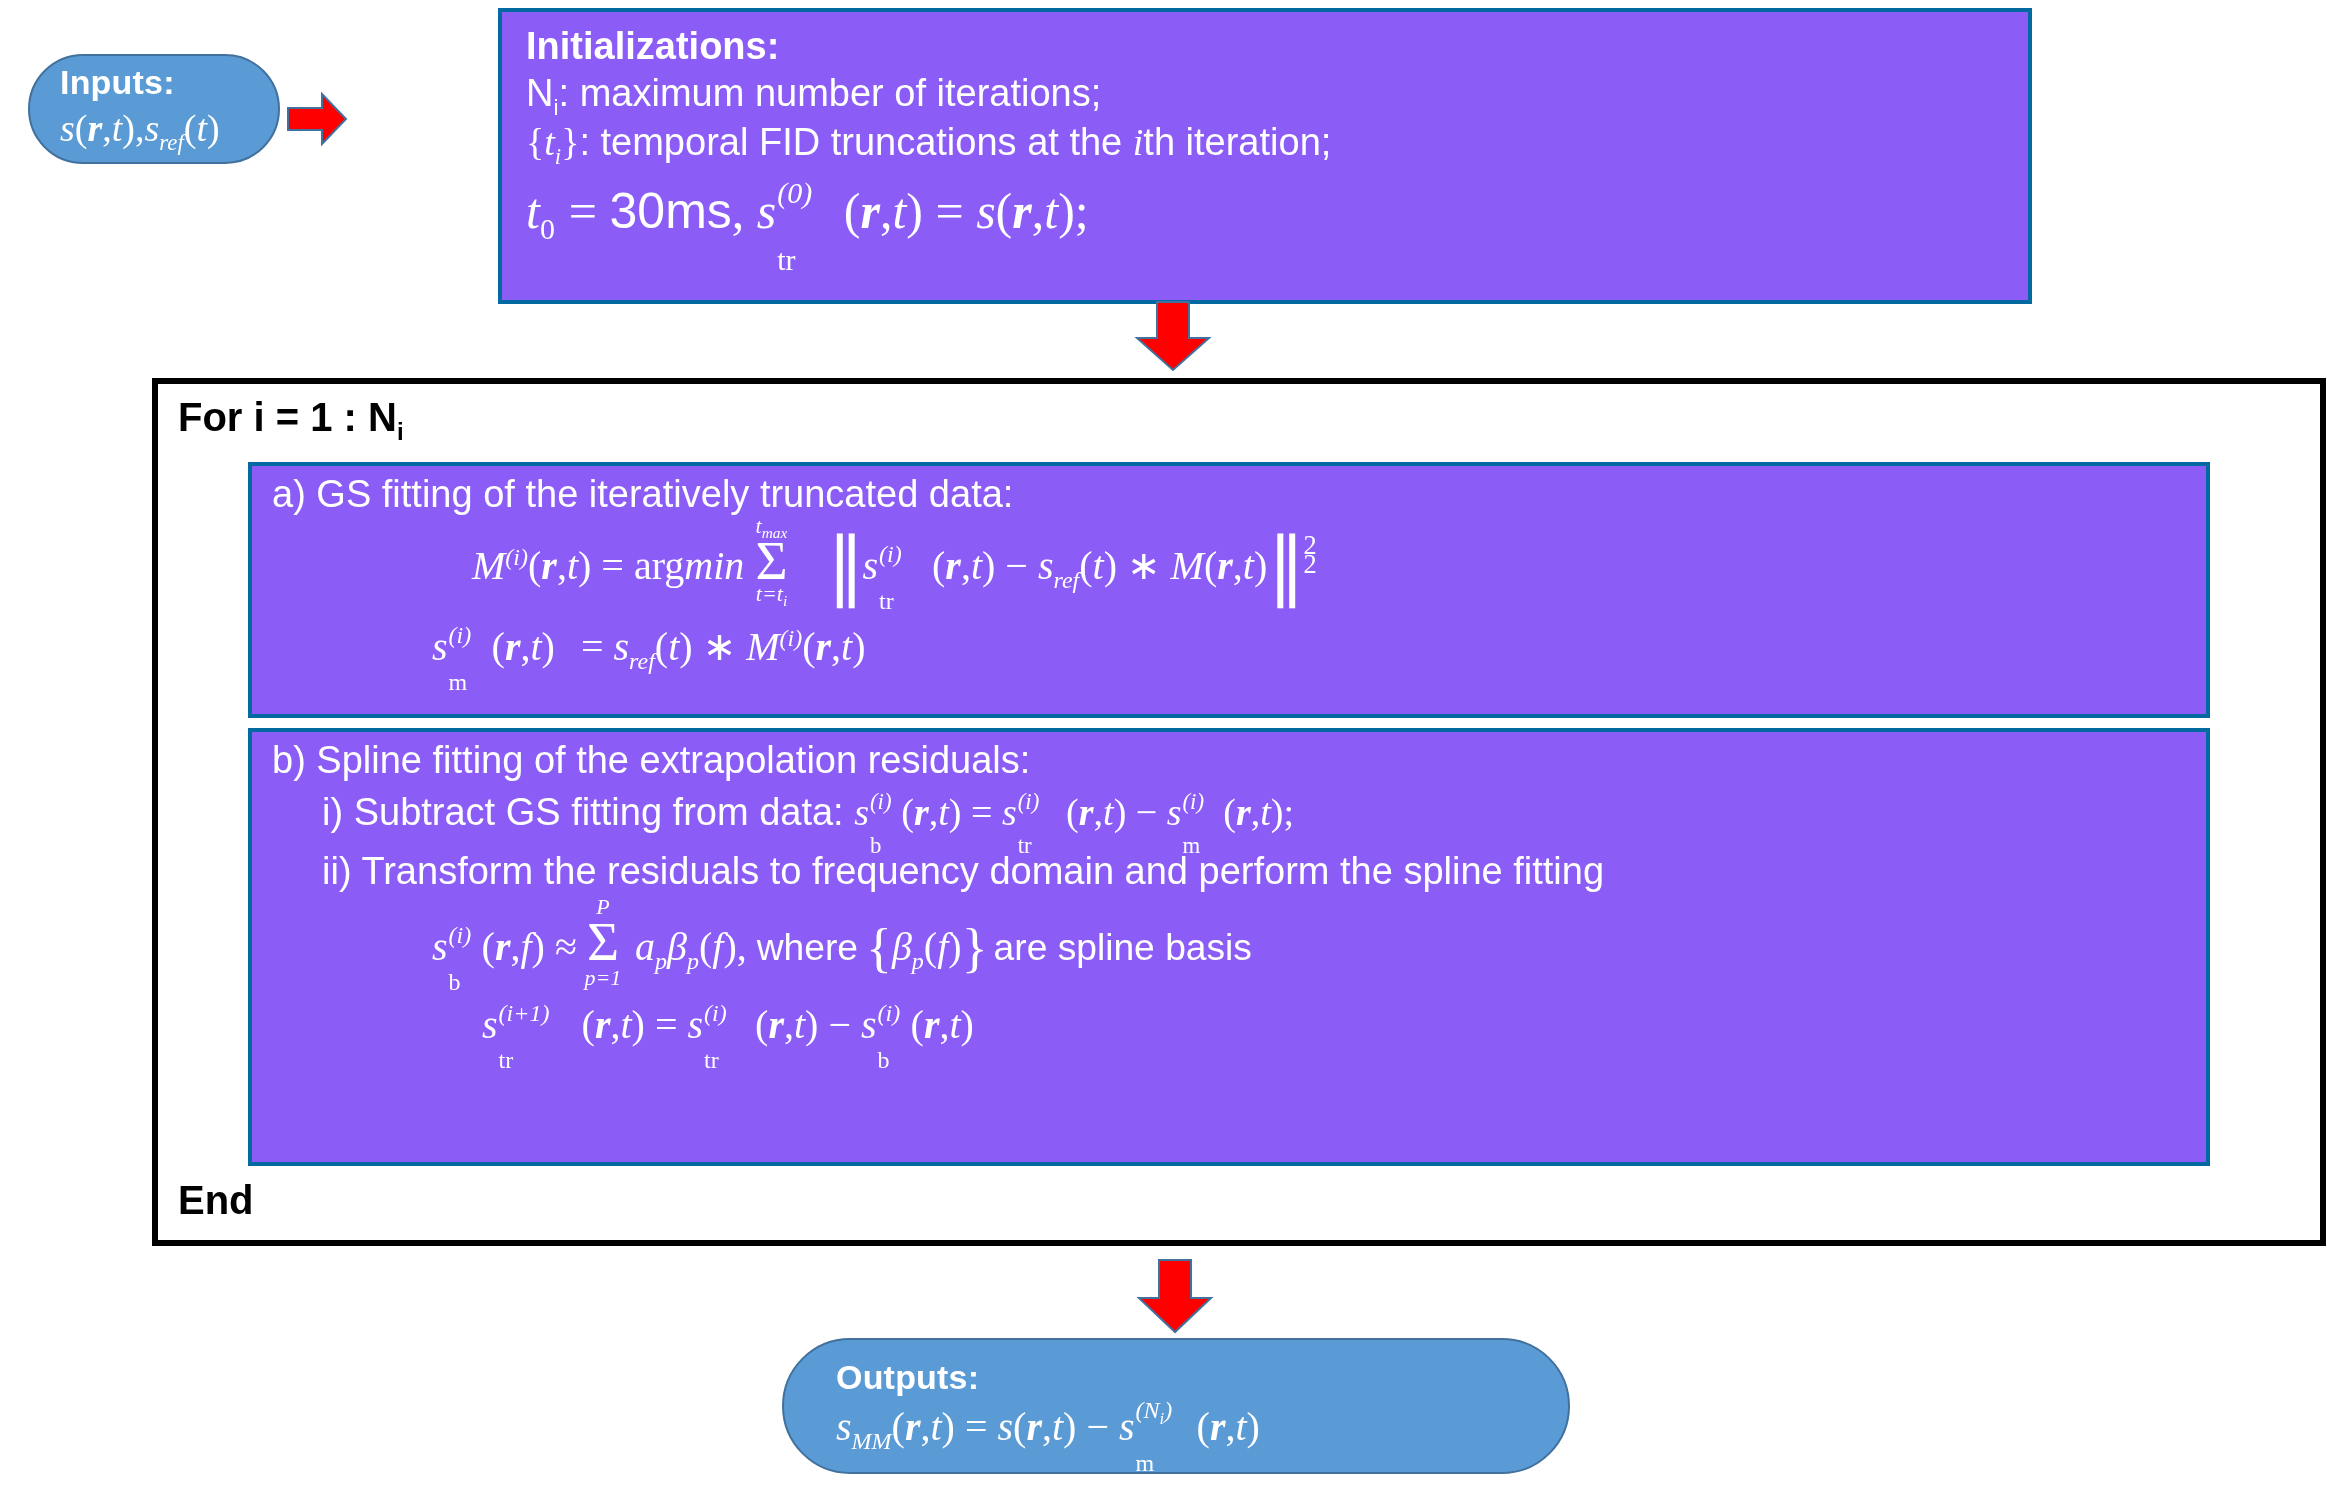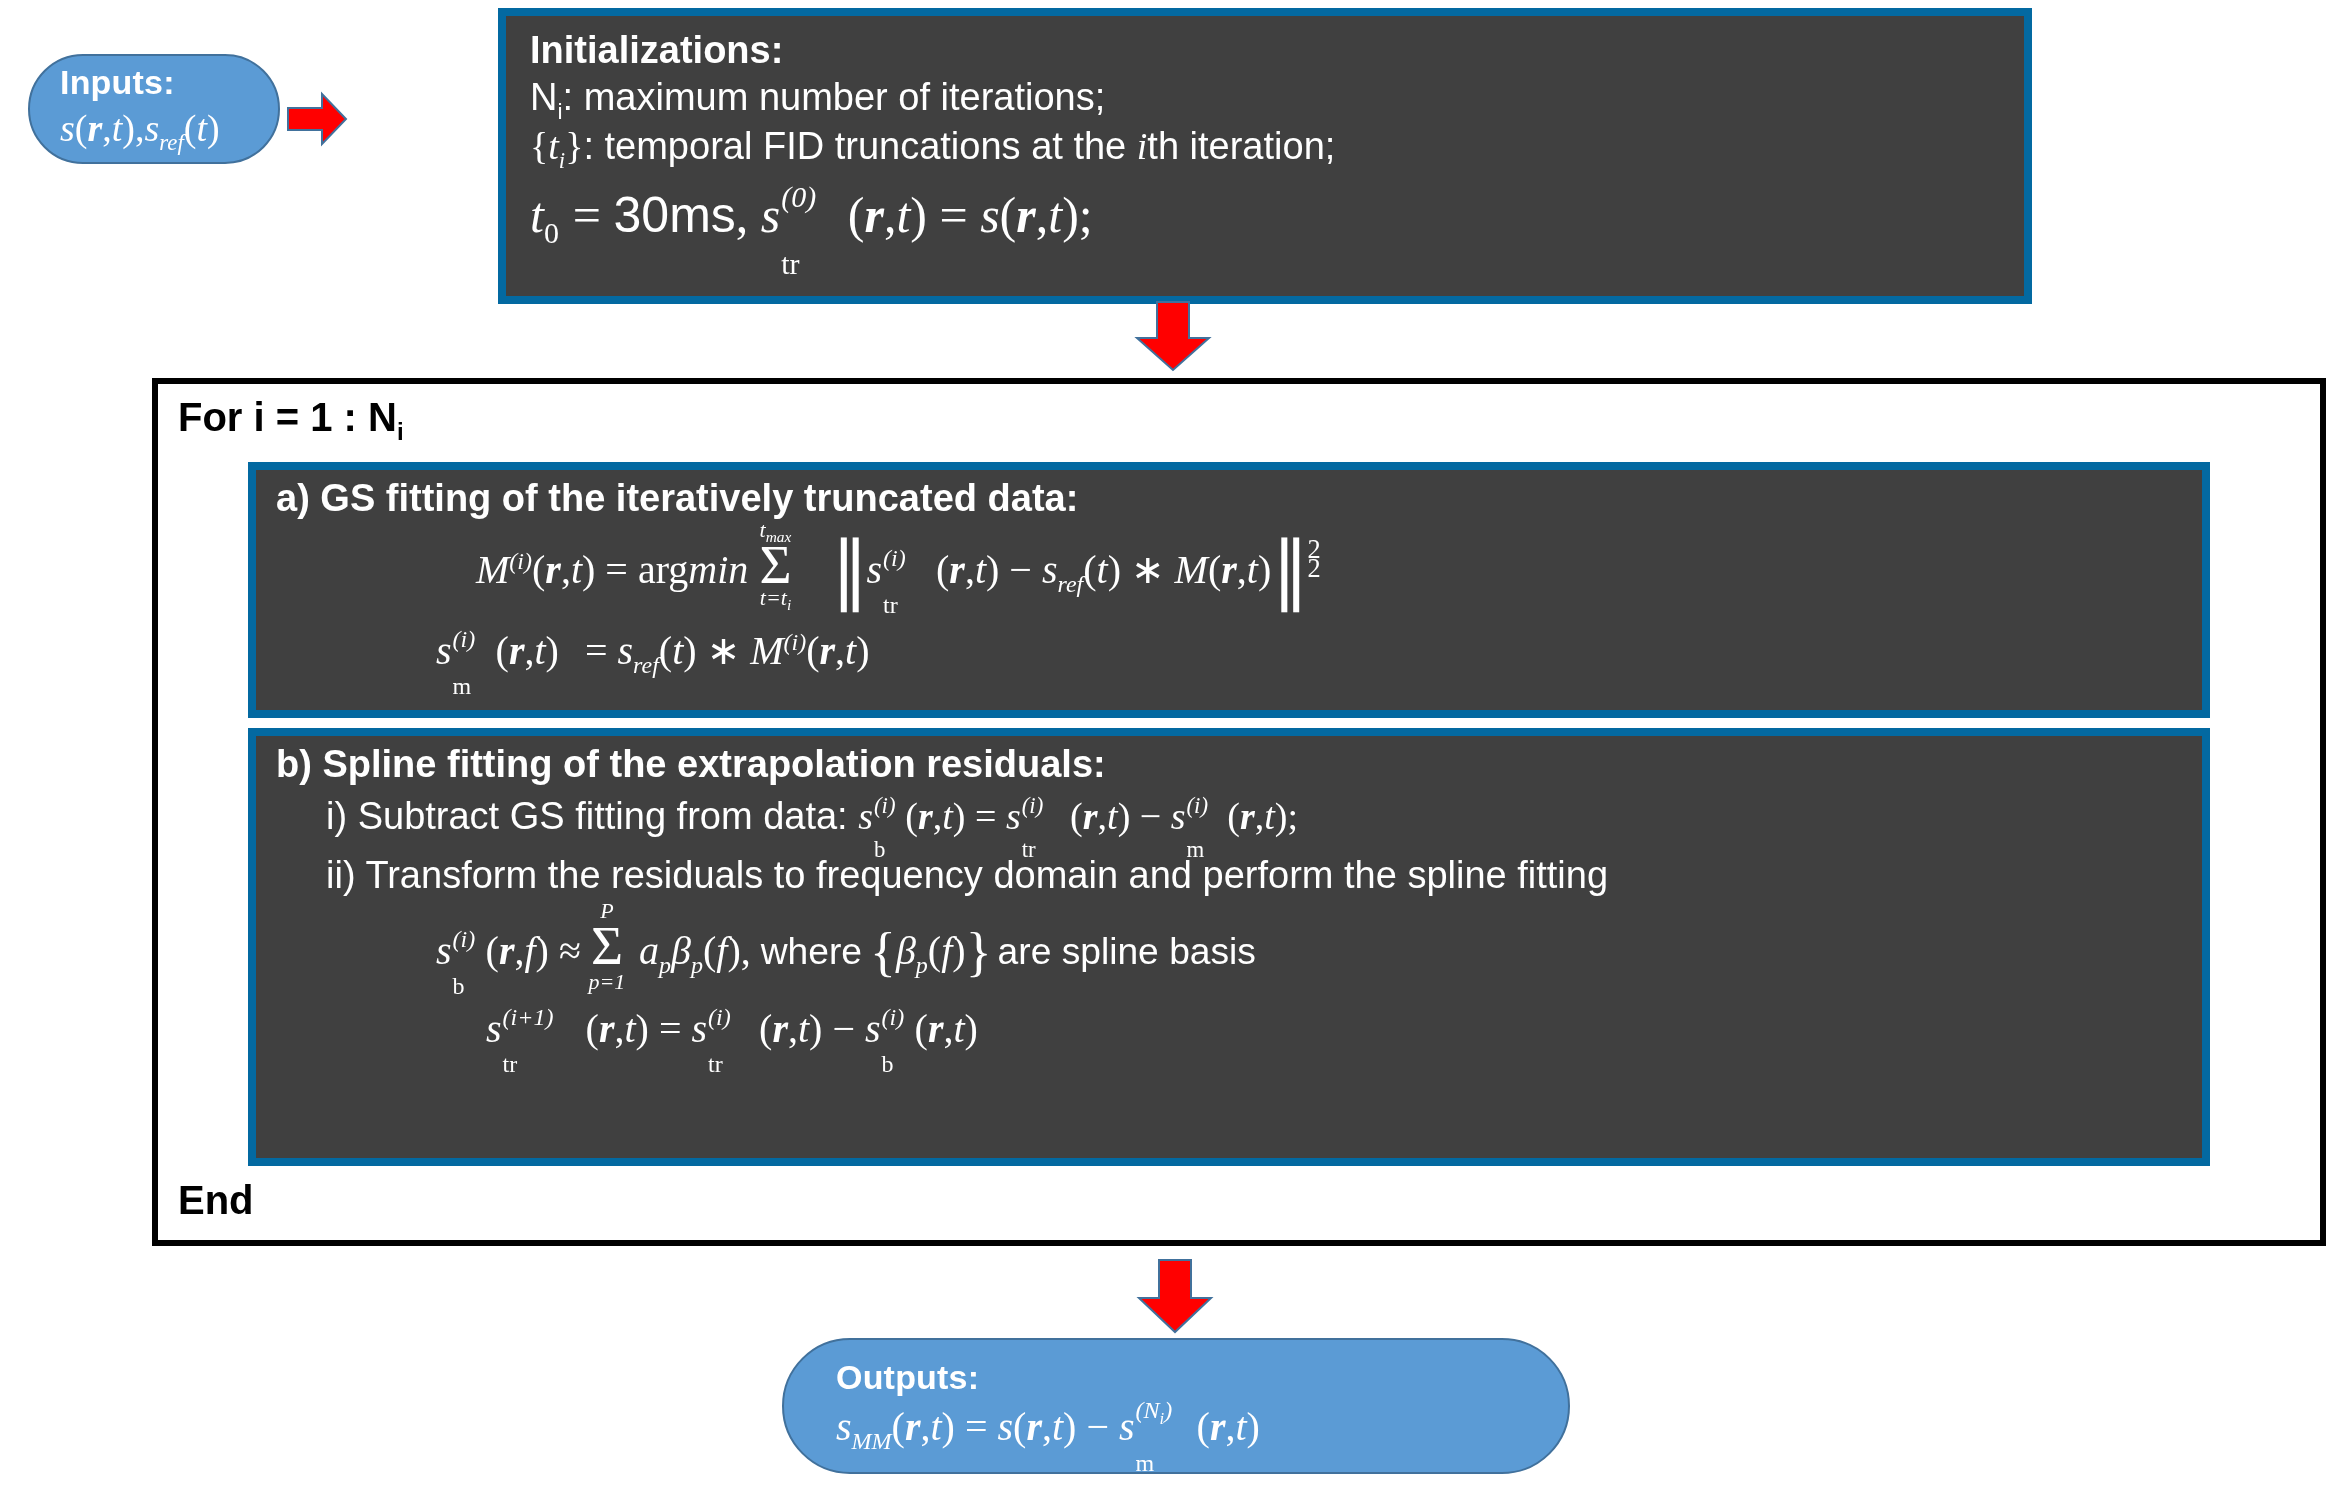--- a/index.html
+++ b/index.html
@@ -140,22 +140,22 @@
     letter-spacing: 0.2px;
   }
   .pill .eq {
     font-size: 38px;
     line-height: 1.25;
     margin-top: 4px;
     white-space: nowrap;
   }
 
   .bluebox {
-    background: #404040;
-    border: 8px solid #0369a1;
+    background: #8b5cf6;
+    border: 4px solid #0369a1;
     color: #ffffff;
     box-sizing: border-box;
   }
 
   .init-title {
     font-weight: bold;
     font-size: 38px;
     line-height: 1.18;
   }
   .init-line {
@@ -170,21 +170,21 @@
     box-sizing: border-box;
   }
   .loop-label {
     color: #000;
     font-weight: bold;
     font-size: 40px;
     font-family: "Liberation Sans", sans-serif;
   }
 
   .sec-head {
-    font-weight: bold;
+    font-weight: normal;
     font-size: 38px;
     line-height: 1.1;
   }
   .body-line {
     font-size: 36px;
     line-height: 1.2;
     white-space: nowrap;
   }
   .eq-line {
     font-size: 38px;

